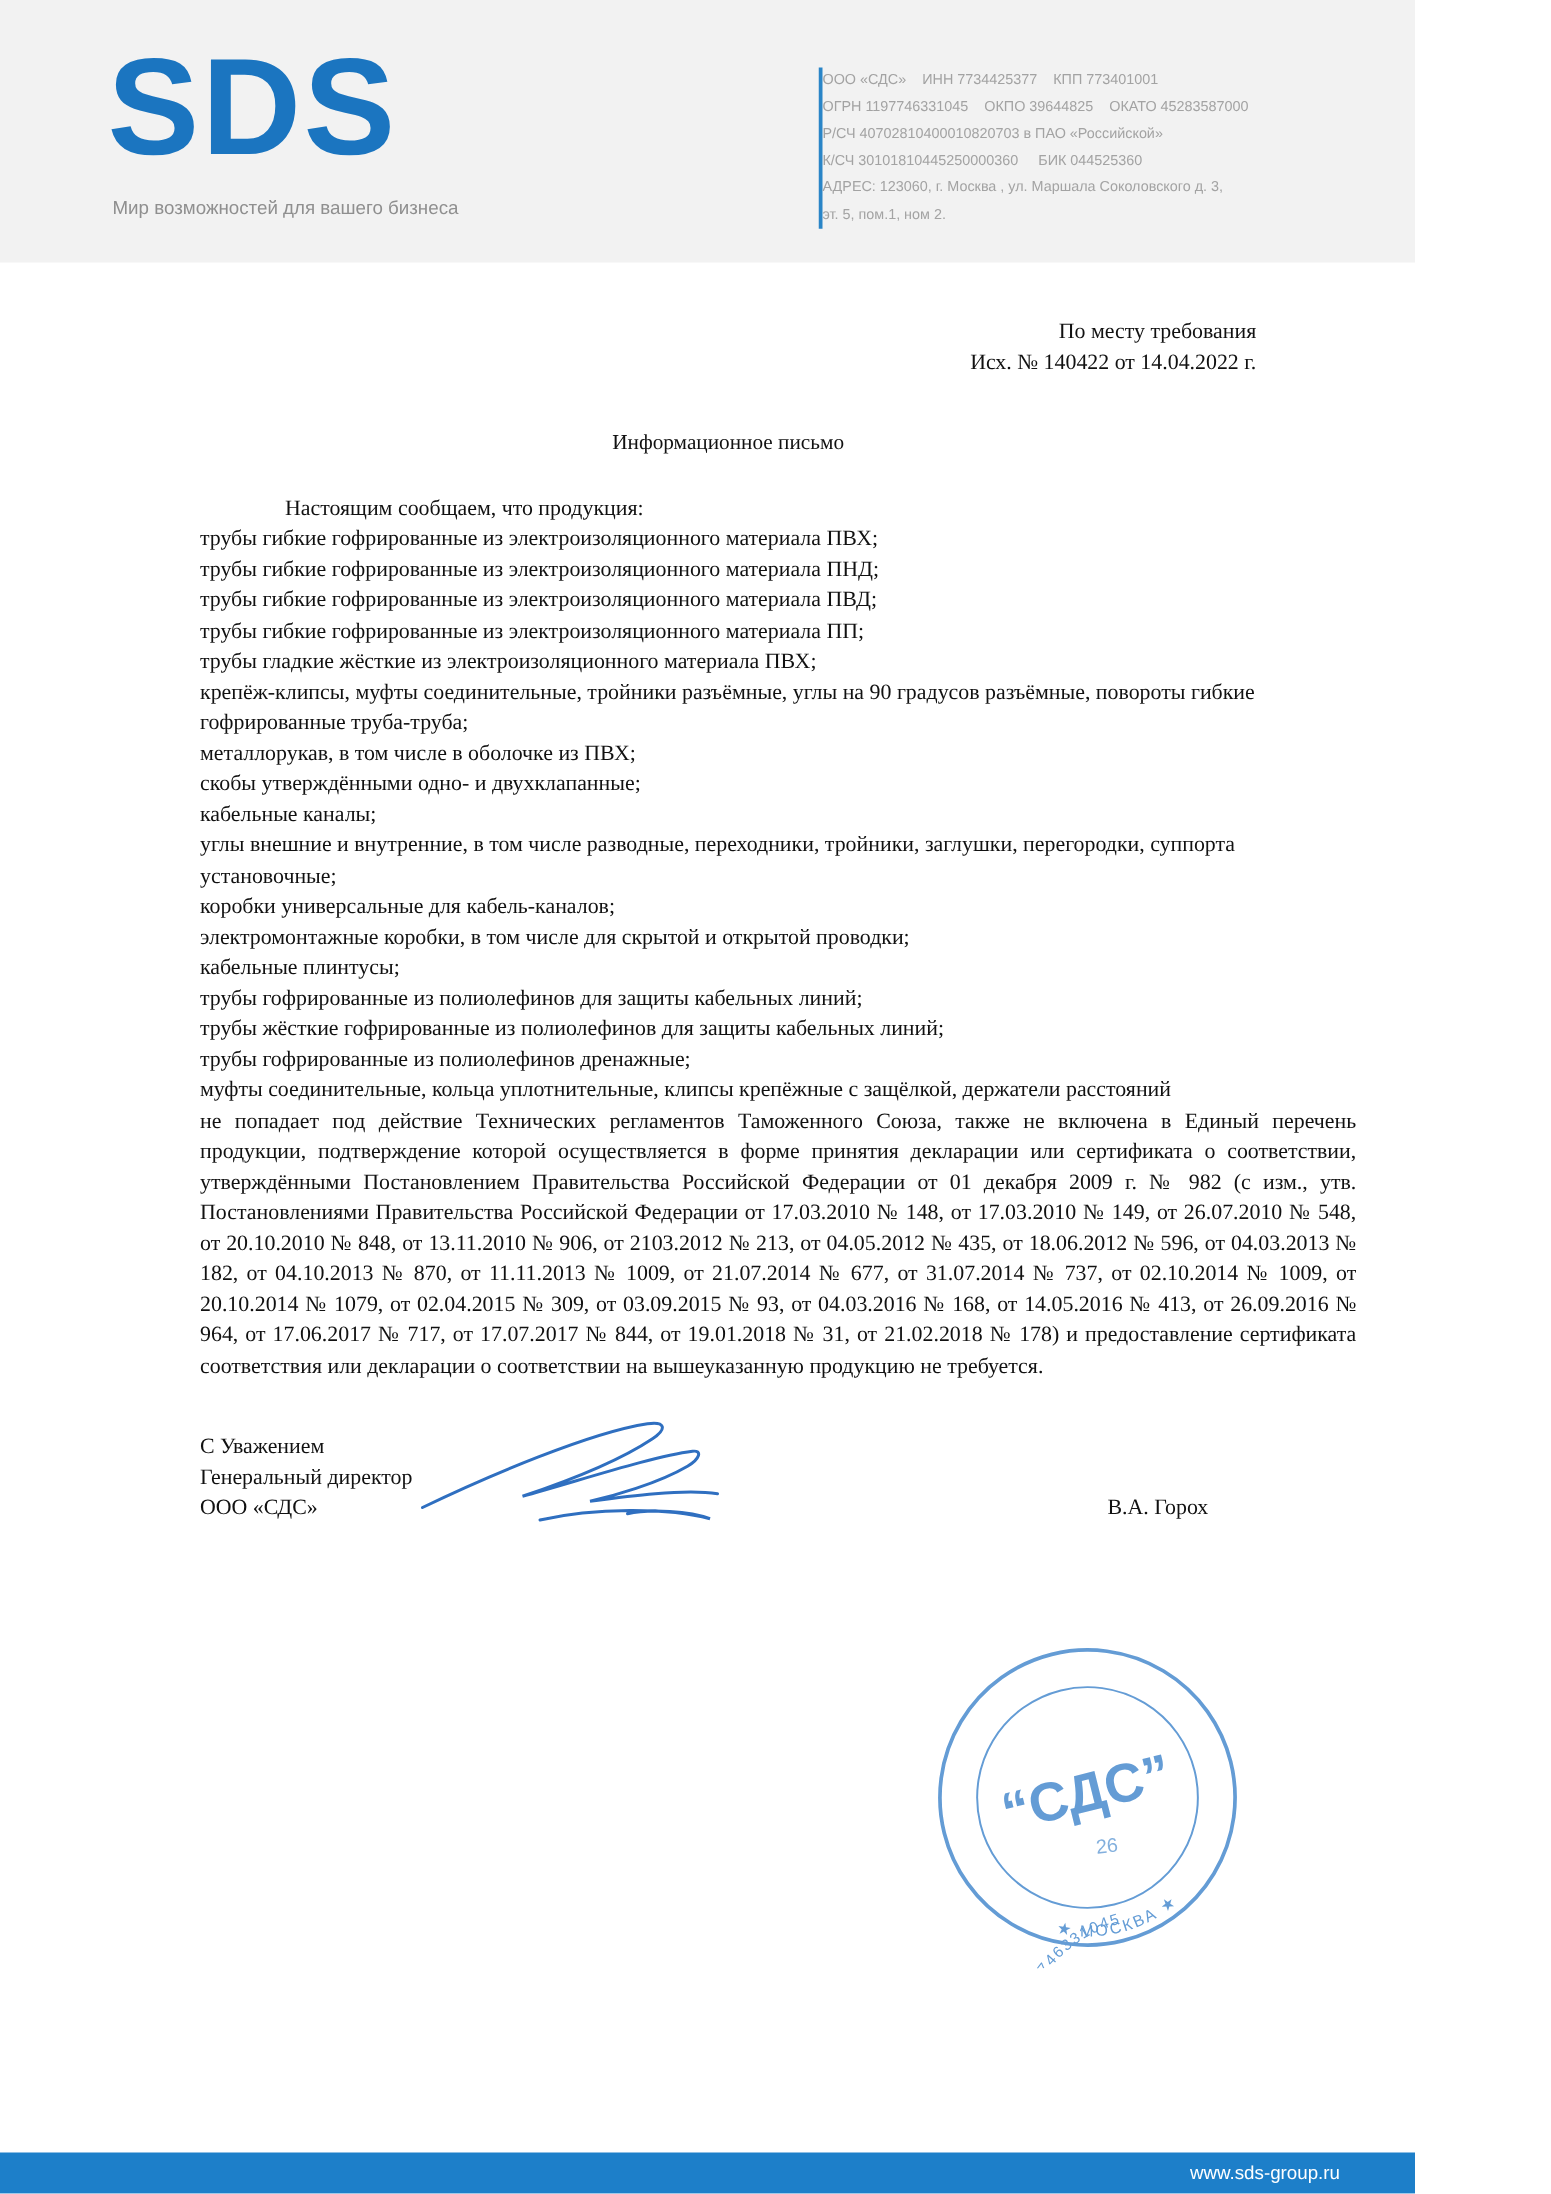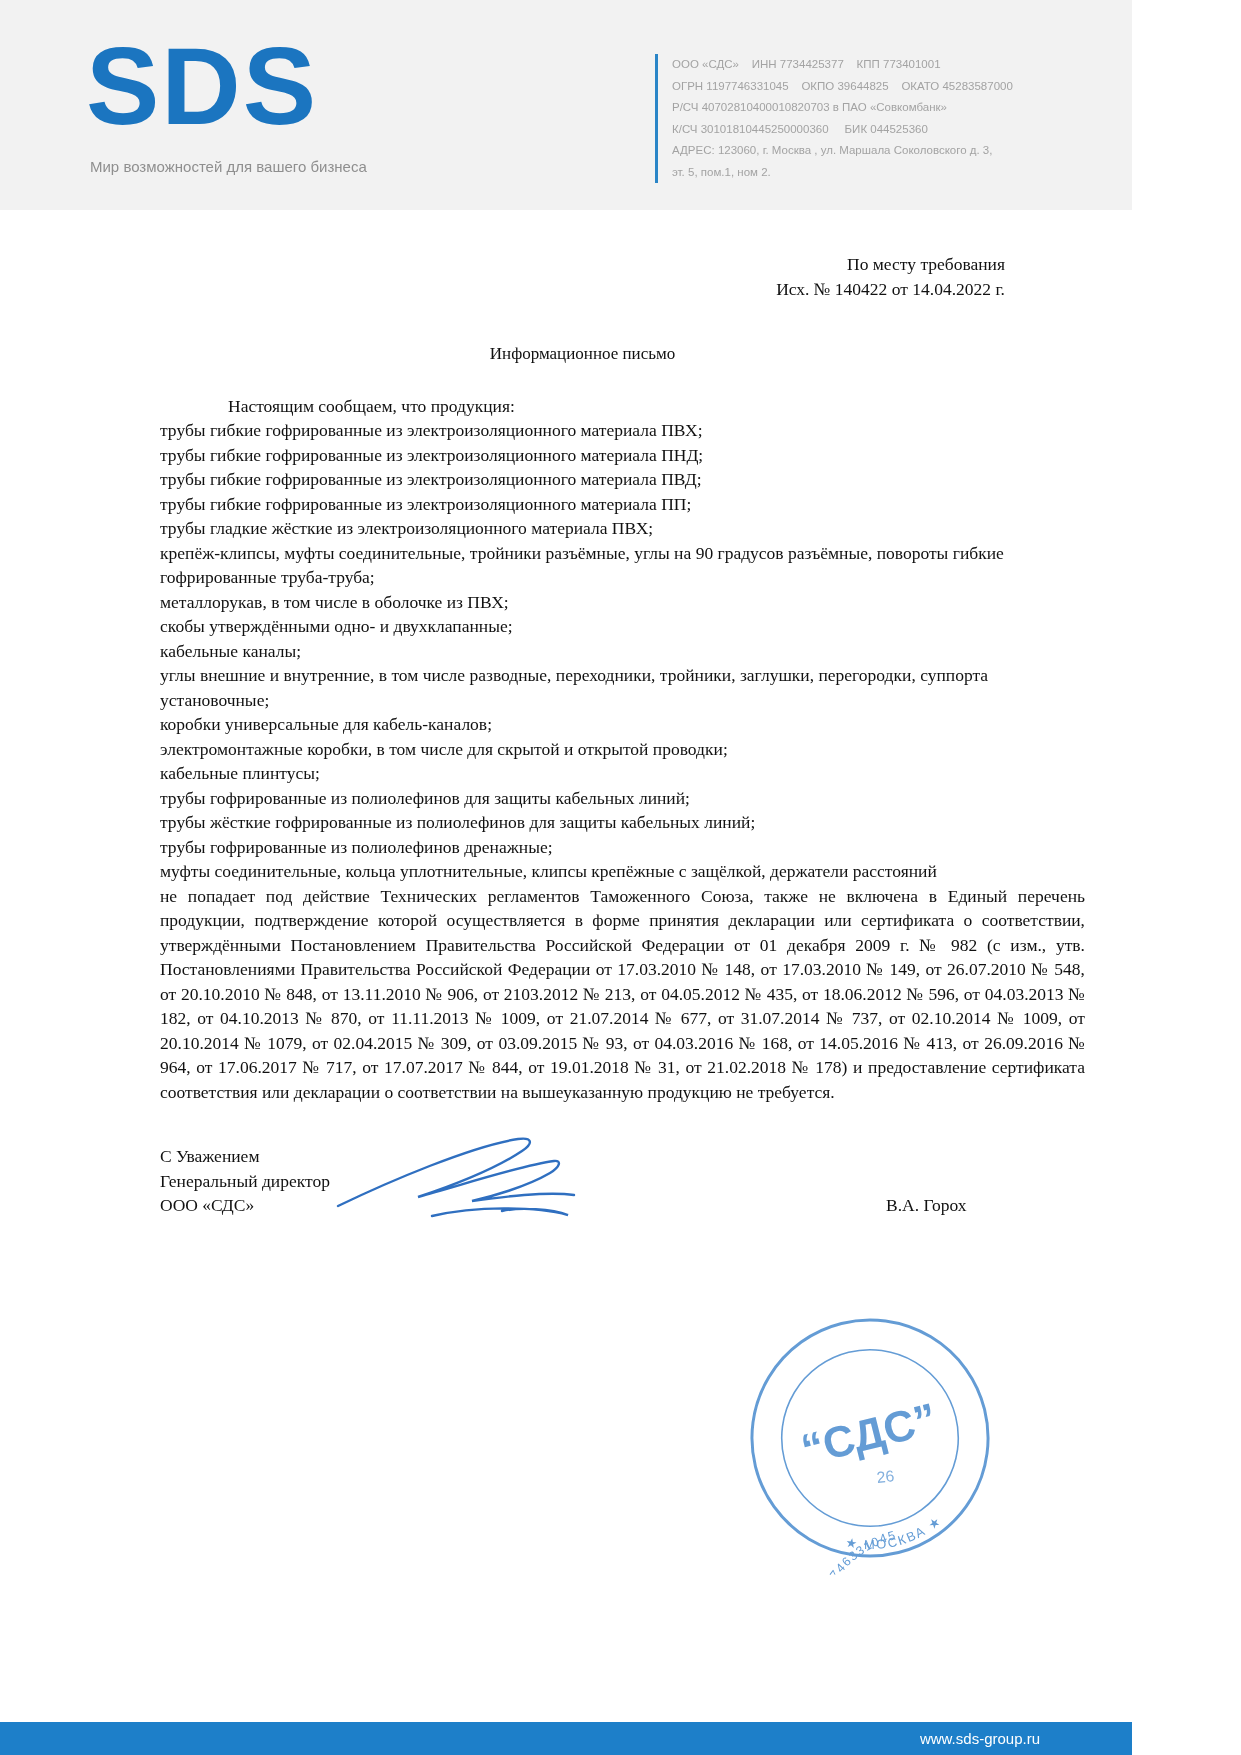--- a/index.html
+++ b/index.html
@@ -38,21 +38,20 @@
     top: 158px;
     font-family: "Liberation Sans", sans-serif;
     font-size: 15px;
     color: #8f8f8f;
   }
   .company-info {
     position: absolute;
     left: 655px;
     top: 54px;
     border-left: 3px solid #2a85c7;
-    padding-left: 14px;
     font-family: "Liberation Sans", sans-serif;
     font-size: 11.5px;
     line-height: 21.5px;
     color: #a3a3a3;
   }
   .company-info .company-line { white-space: pre; }
 
   
   .letter {
     position: absolute;
@@ -122,41 +121,41 @@
   .footer {
     position: absolute;
     left: 0; bottom: 0;
     width: 100%;
     height: 33px;
     background: #1d7fc9;
     box-sizing: border-box;
     display: flex;
     align-items: center;
     justify-content: flex-end;
-    padding-right: 92px;
+    padding-right: 60px;
   }
   .footer a {
     font-family: "Liberation Sans", sans-serif;
     font-size: 15px;
     color: #ffffff;
     text-decoration: none;
   }
 </style>
 </head>
 <body>
 
 <div class="page">
 
   <header class="letterhead">
     <div class="logo">SDS</div>
     <div class="tagline">Мир возможностей для вашего бизнеса</div>
     <div class="company-info">
         <div class="company-line">ООО «СДС»    ИНН 7734425377    КПП 773401001</div>
         <div class="company-line">ОГРН 1197746331045    ОКПО 39644825    ОКАТО 45283587000</div>
-        <div class="company-line">Р/СЧ 40702810400010820703 в ПАО «Совкомбанк»</div>
+        <div class="company-line">Р/СЧ 40702810400010820703 в ПАО «Российской»</div>
         <div class="company-line">К/СЧ 30101810445250000360     БИК 044525360</div>
         <div class="company-line">АДРЕС: 123060, г. Москва , ул. Маршала Соколовского д. 3,</div>
         <div class="company-line">эт. 5, пом.1, ном 2.</div>
       </div>
   </header>
 
   <main class="letter">
     <div class="recipient-block">
       <div>По месту требования</div>
       <div>Исх. № 140422 от 14.04.2022 г.</div>

